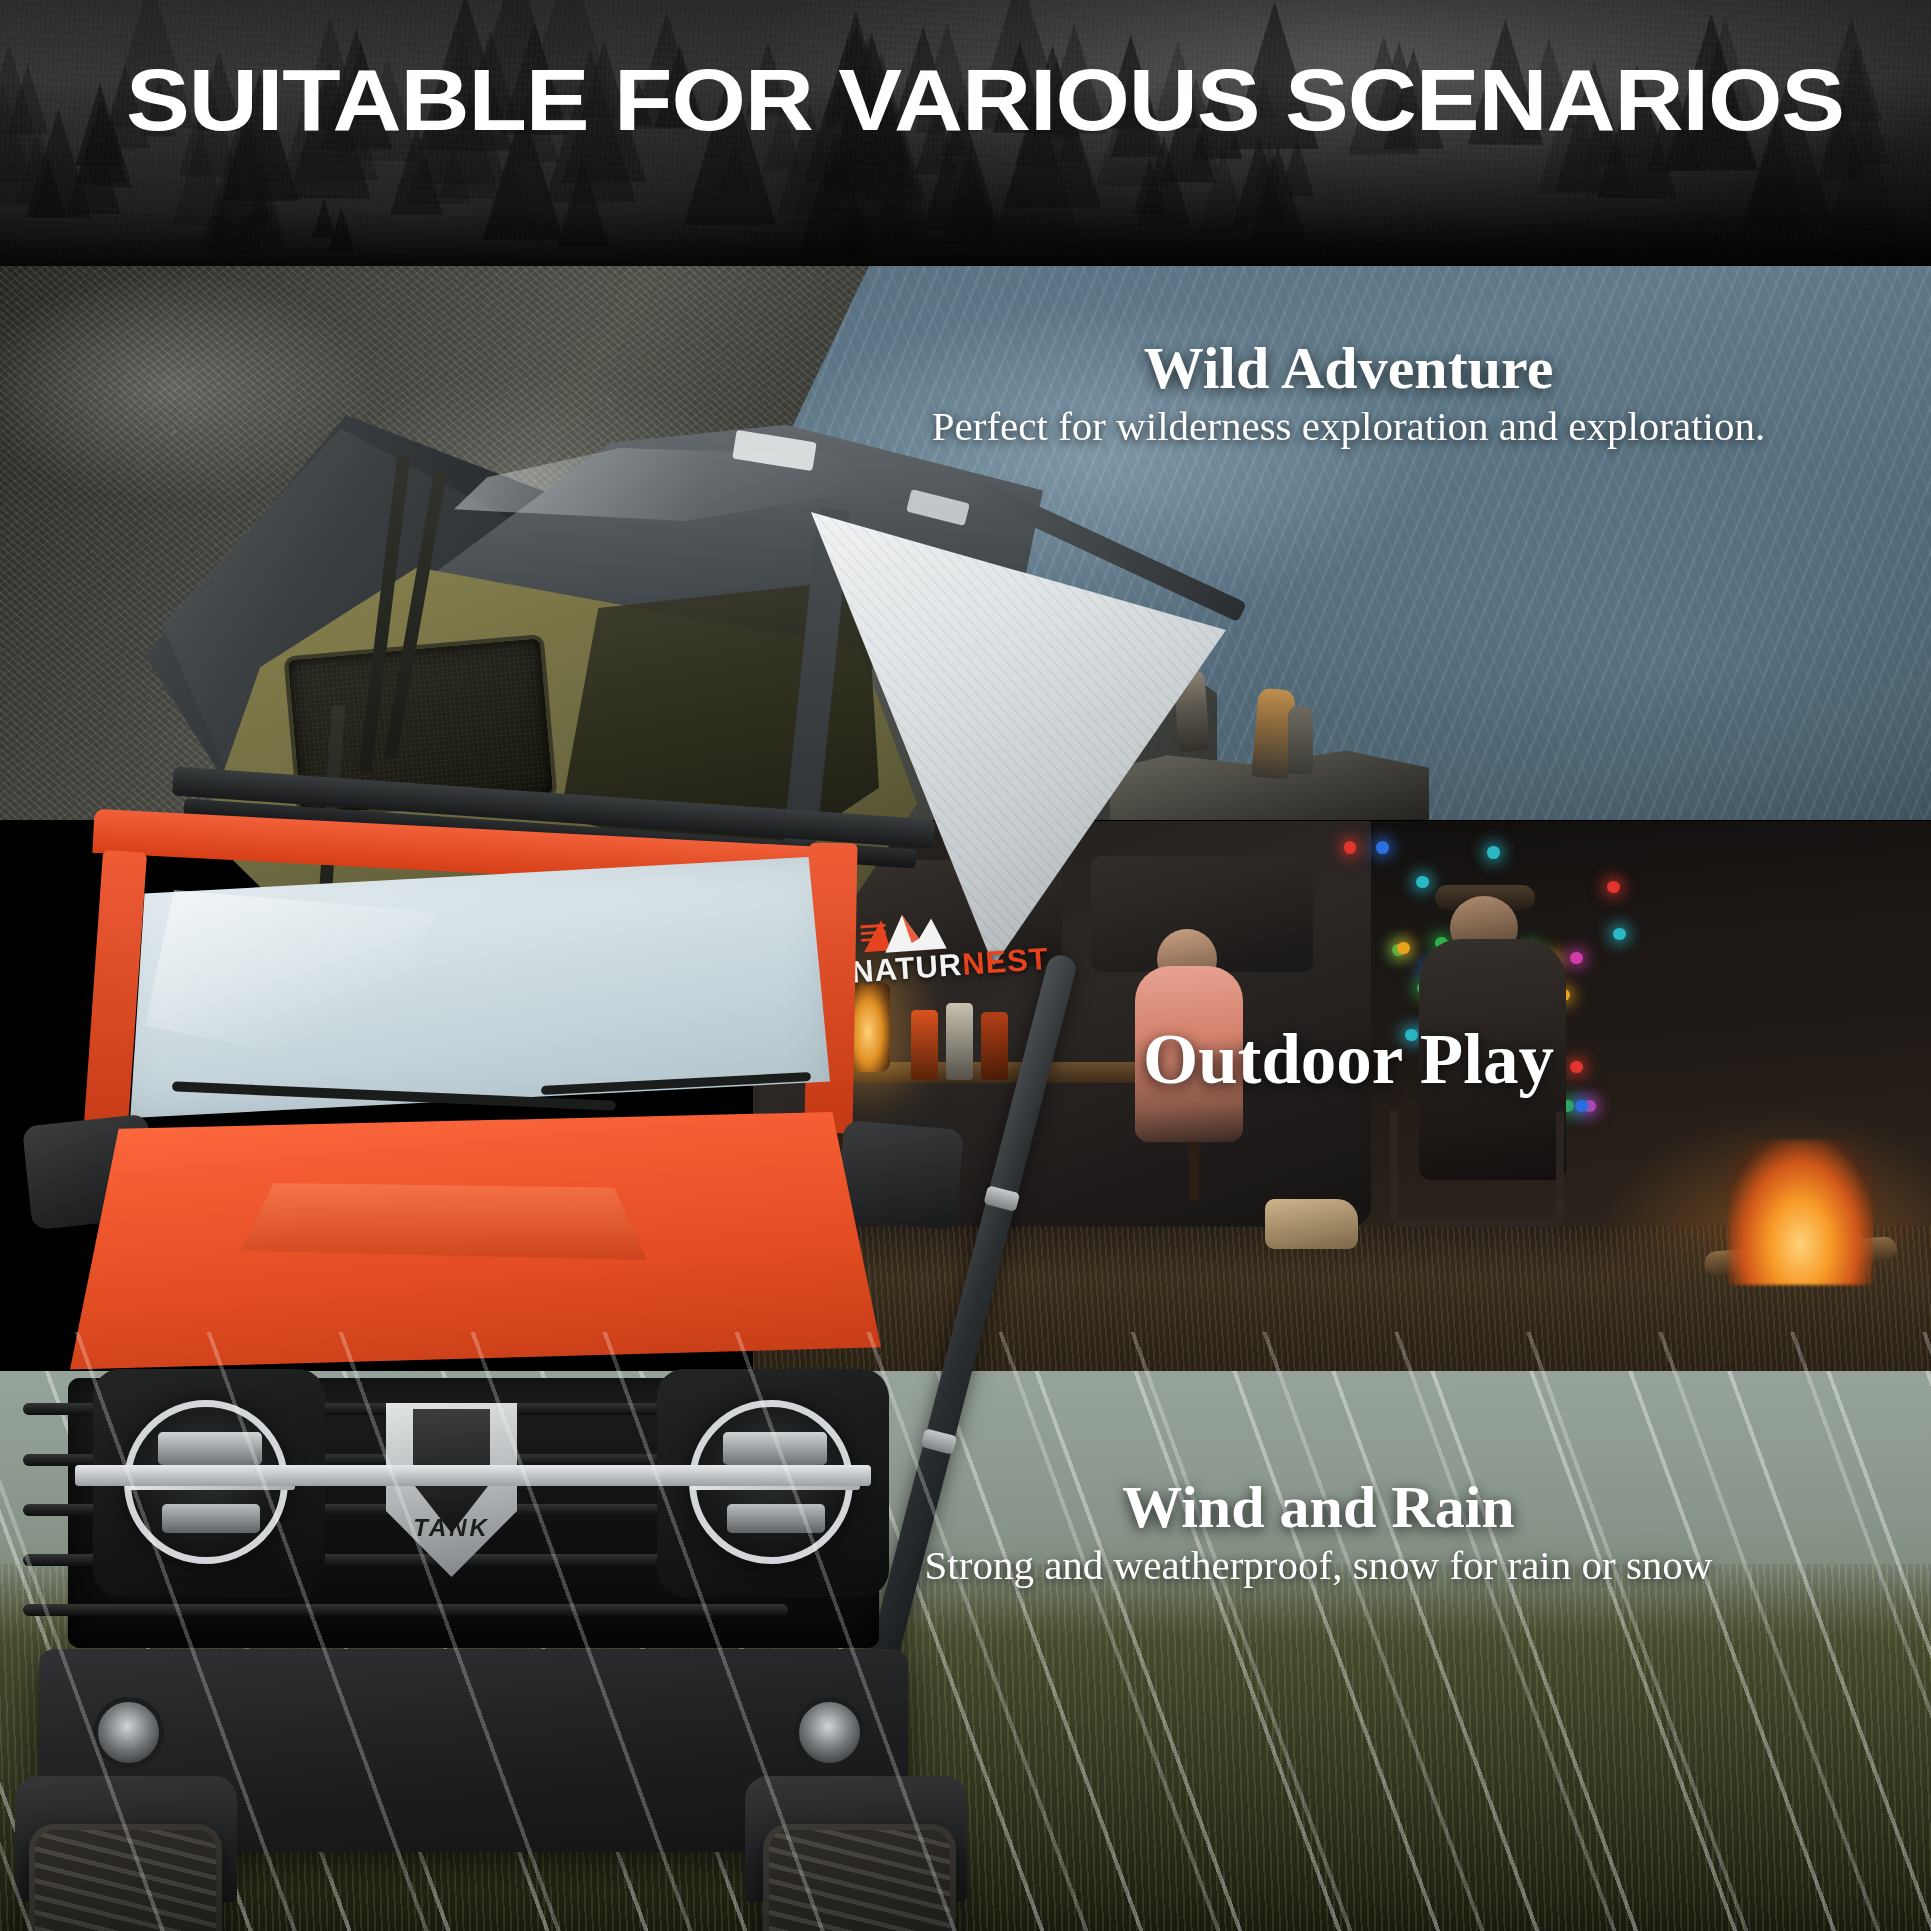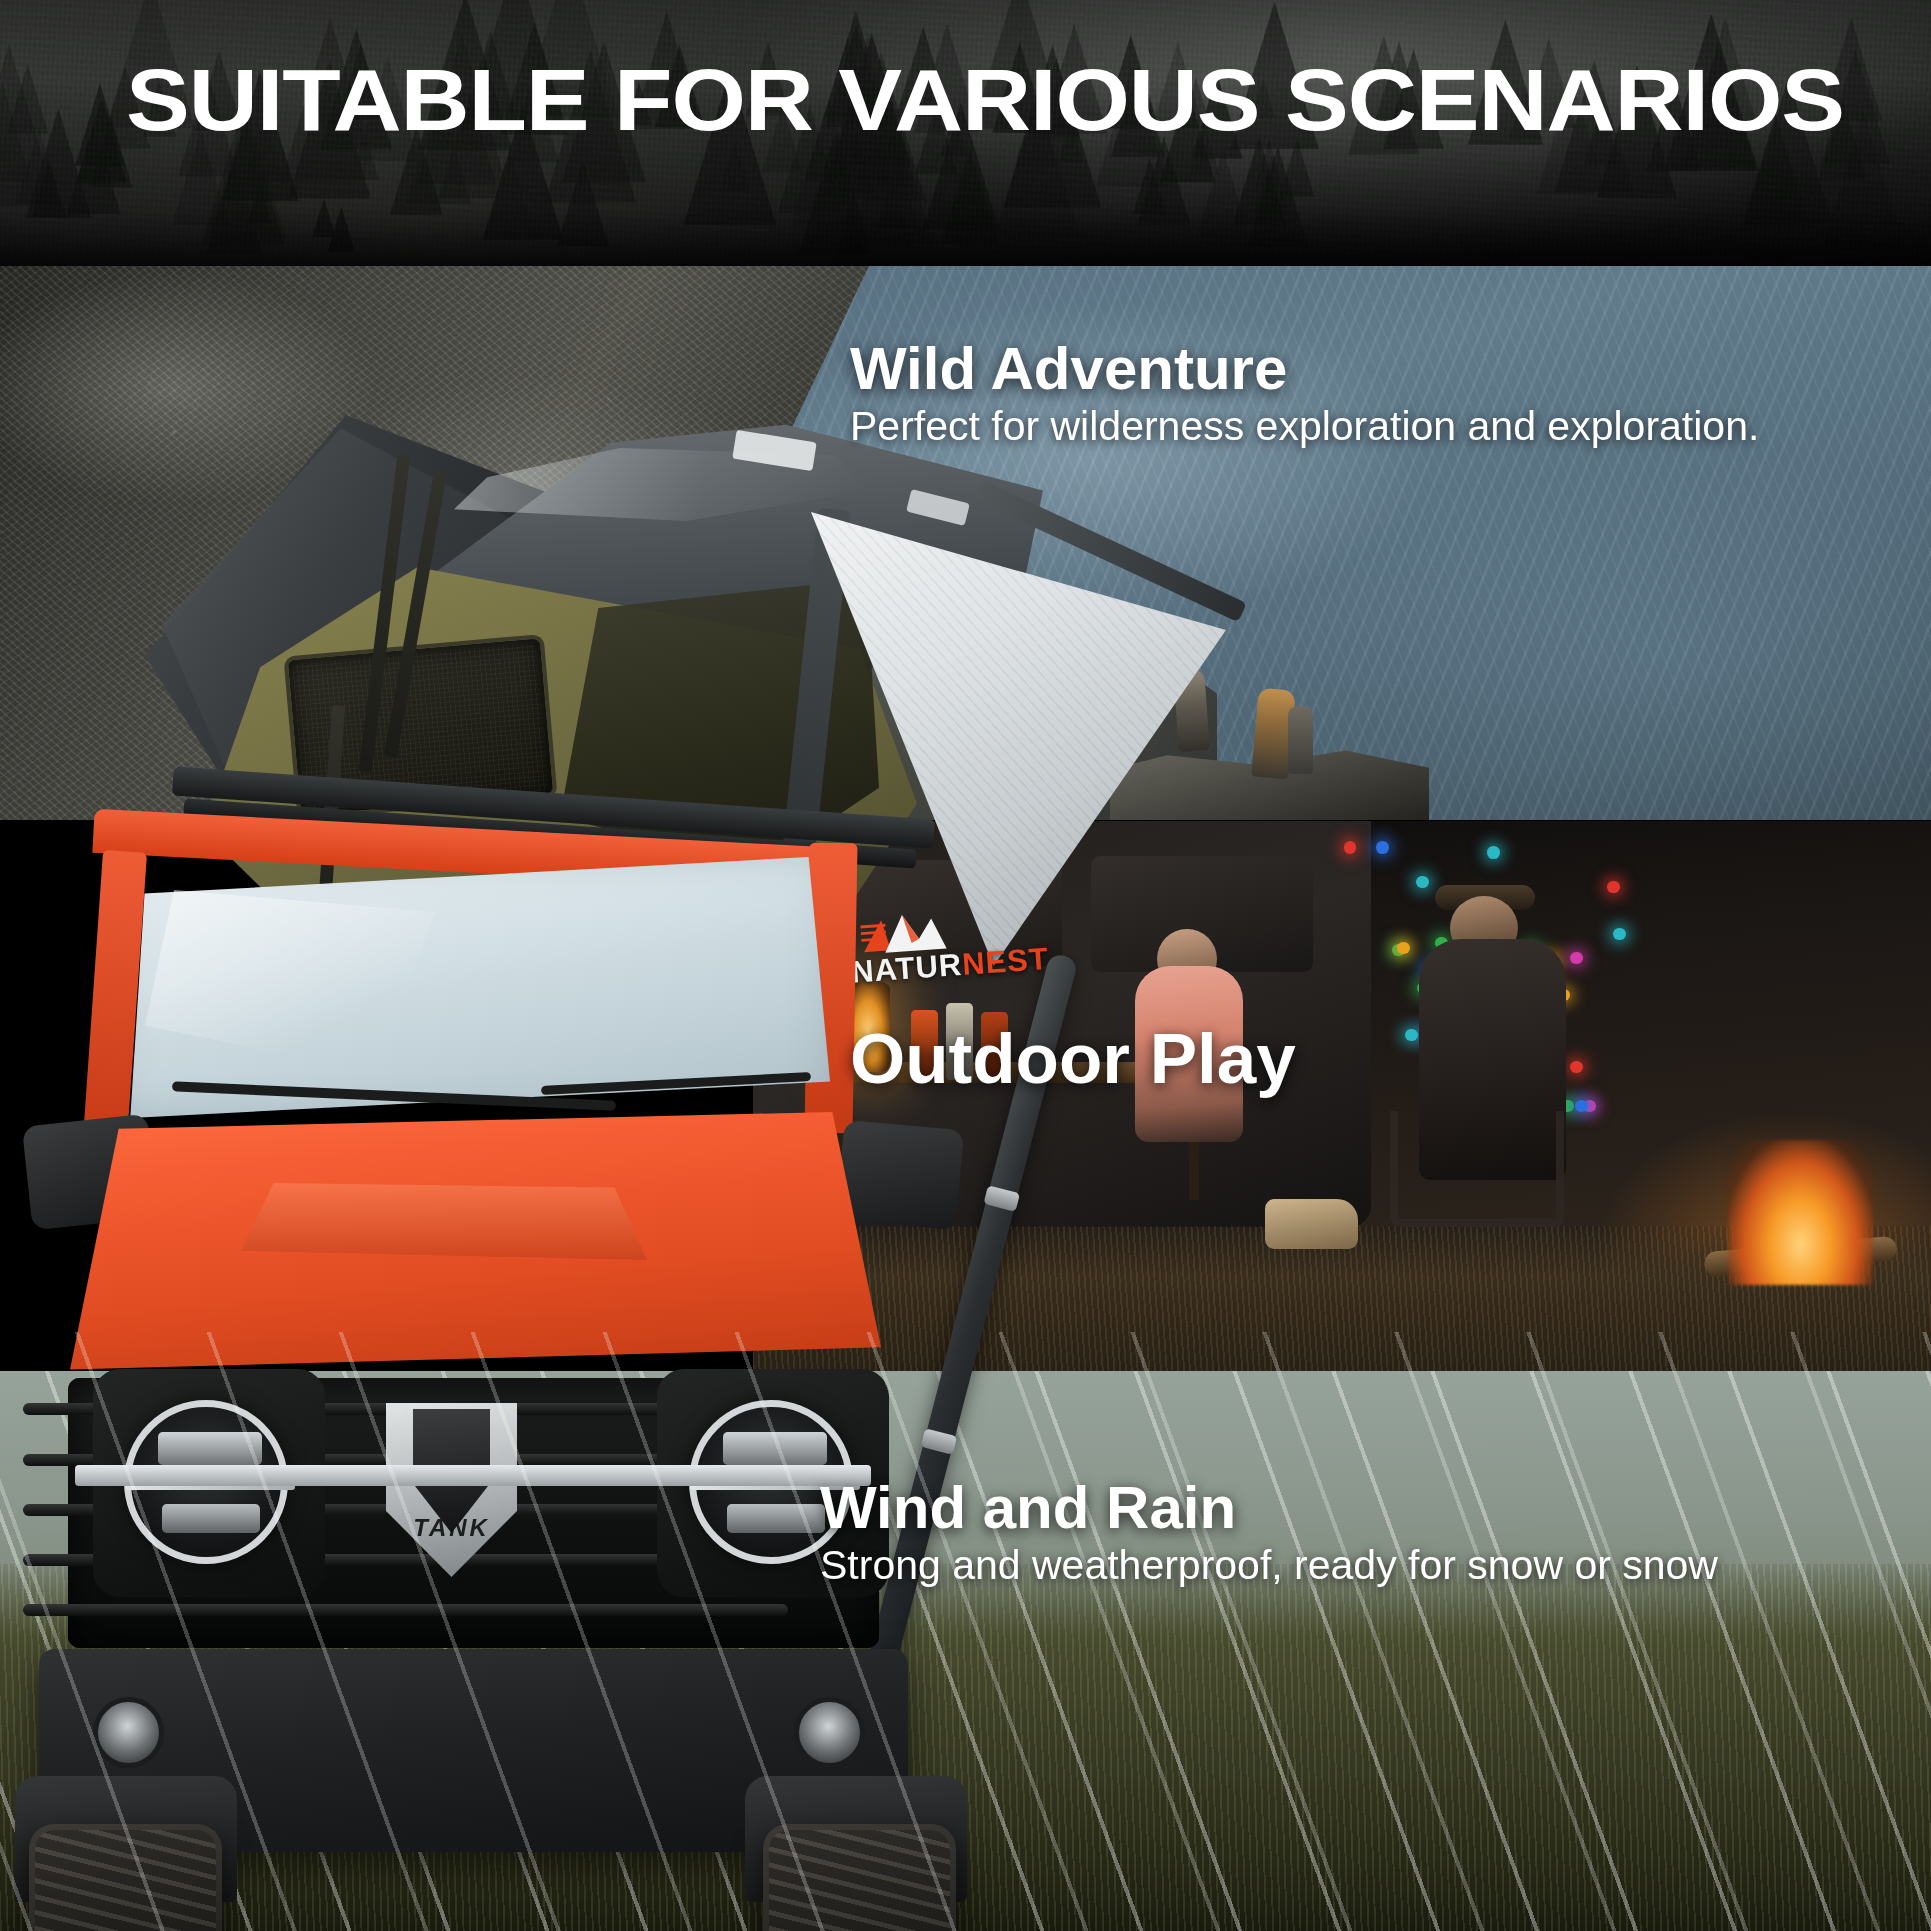--- a/index.html
+++ b/index.html
@@ -494,21 +494,21 @@
     content:"";position:absolute;inset:5.8px;border-radius:19.3px;opacity:.55;
     background-image:repeating-linear-gradient(14deg, rgba(190,185,170,.2) 0 4.8px, rgba(0,0,0,.4) 4.8px 15.4px);
   }
   .fender{
     position:absolute;width:222px;height:126px;
     background:linear-gradient(175deg,#343637,#141516);
     border-radius:23px 23px 5.8px 5.8px;
   }
 
   
-  .txt{position:absolute;text-align:left;color:#fff;}
+  .txt{position:absolute;text-align:center;color:#fff;font-family:Liberation Serif, serif;}
   .txt h2{
     margin:0;font-weight:bold;line-height:1.02;
     text-shadow:0 2.9px 13.5px rgba(0,0,0,.75);
   }
   .txt p{
     margin:3.9px 0 0 0;line-height:1.14;font-weight:normal;
     text-shadow:0 1.9px 9.7px rgba(0,0,0,.75);
   }
   .t1{left:850px;top:338px;width:1043px;padding-right:46px;}
   .t1 h2{font-size:60px;}
@@ -831,17 +831,17 @@
     <h2>Wild Adventure</h2>
     <p>Perfect for wilderness exploration and exploration.</p>
   </div>
 
   <div class="txt t2">
     <h2>Outdoor Play</h2>
   </div>
 
   <div class="txt t3">
     <h2>Wind and Rain</h2>
-    <p>Strong and weatherproof, ready for snow or snow</p>
+    <p>Strong and weatherproof, snow for rain or snow</p>
   </div>
 
 </div>
 
 
 </body></html>

